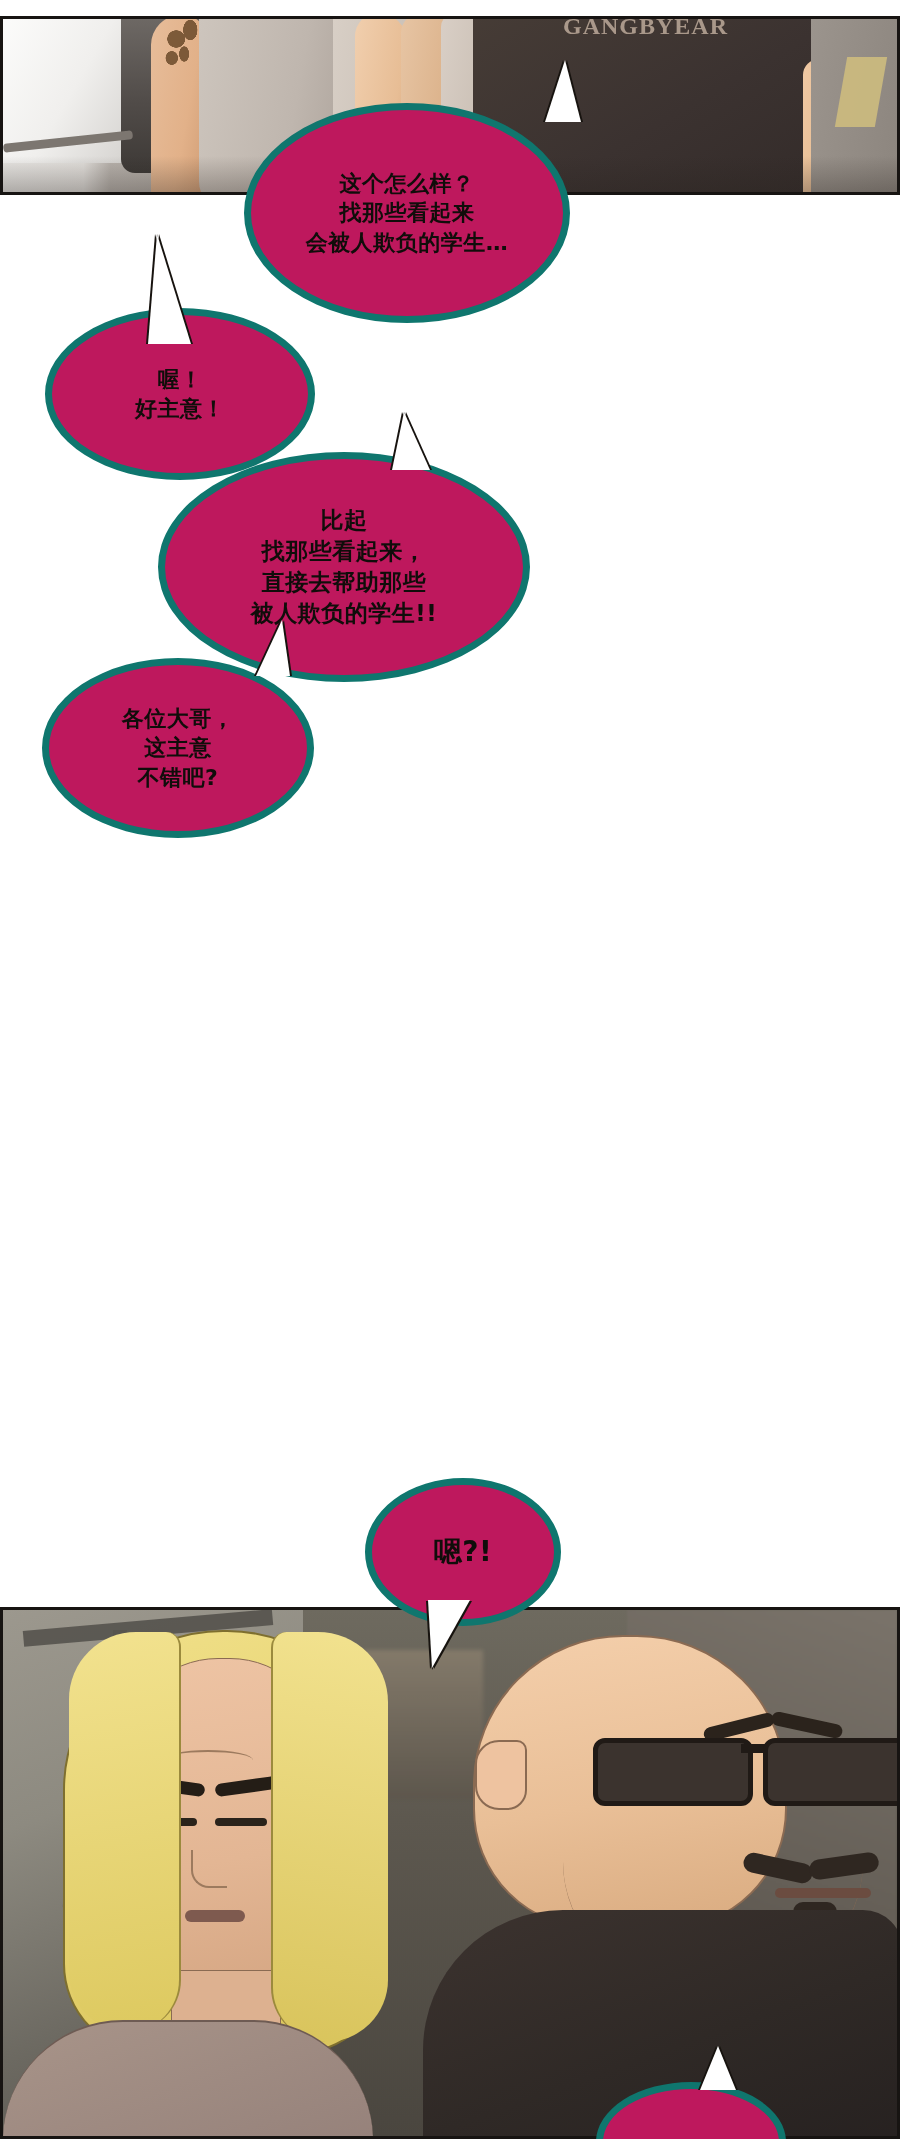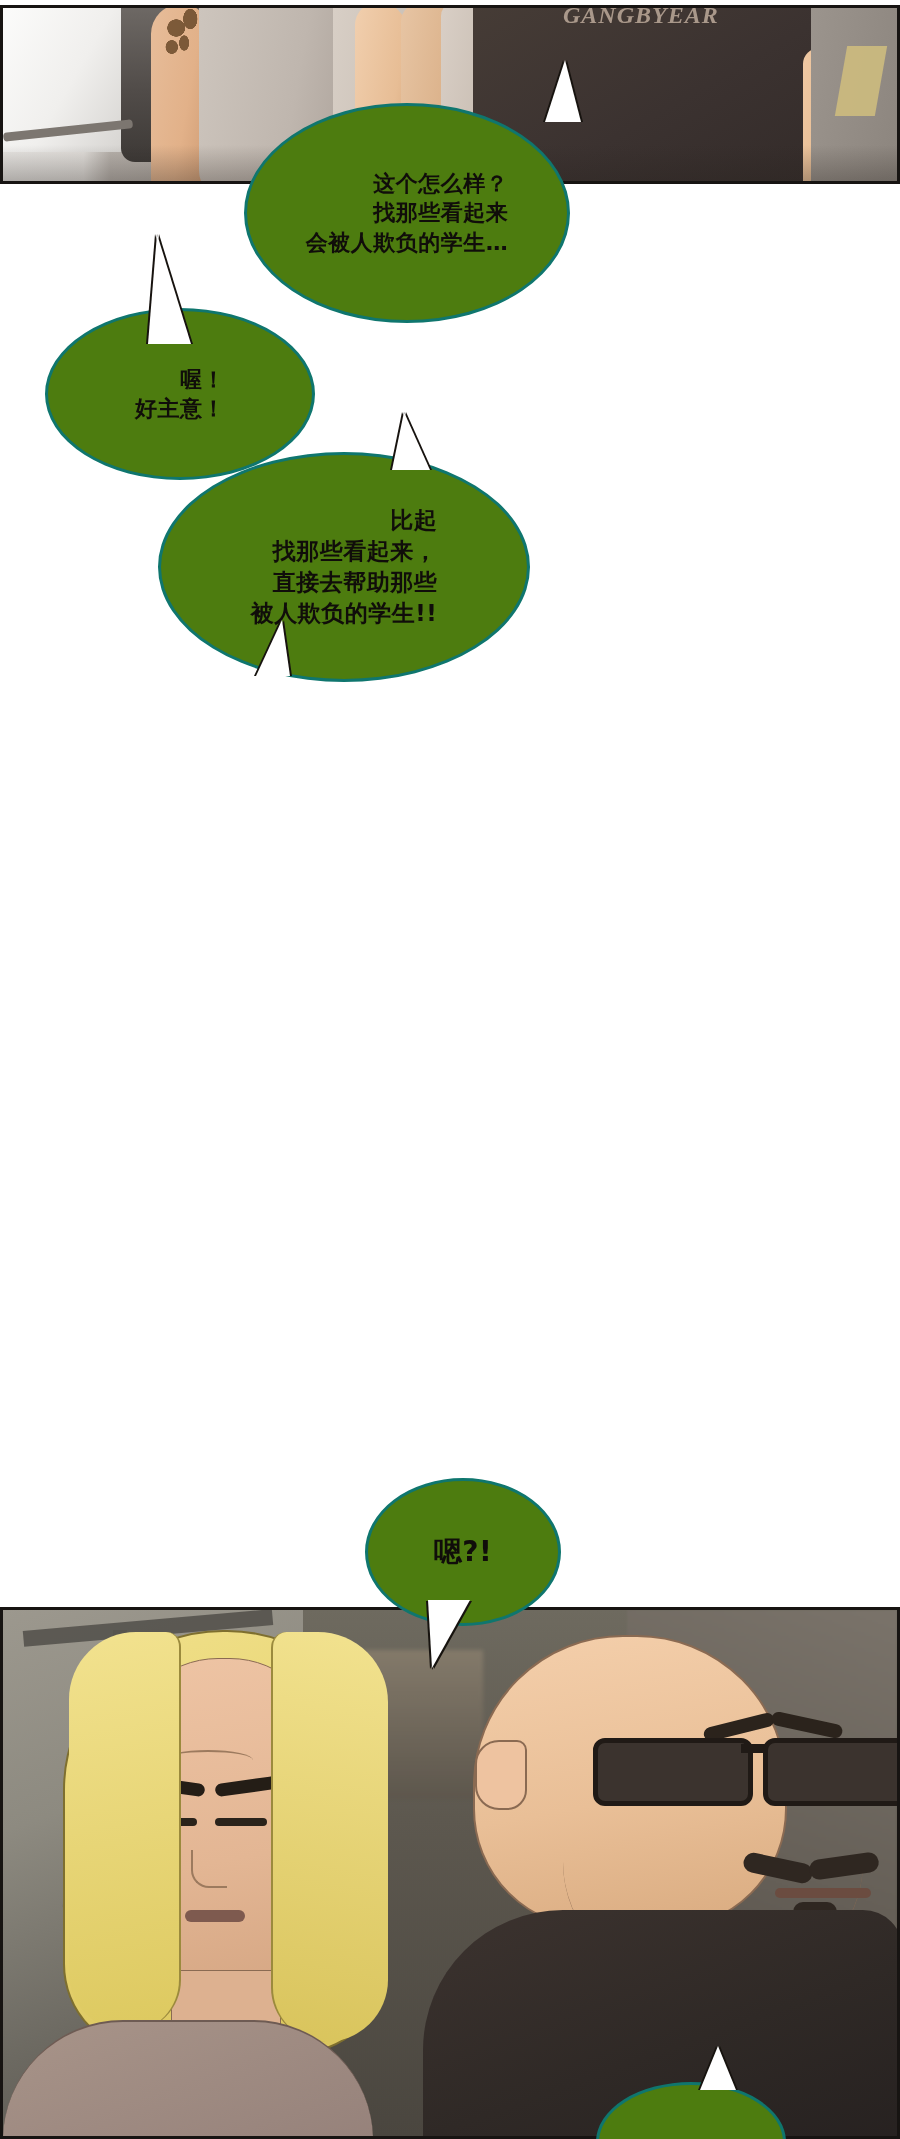--- a/index.html
+++ b/index.html
@@ -21,23 +21,22 @@
   
   .panel {
     position: absolute;
     overflow: hidden;
     border: 3px solid #171412;
     box-sizing: border-box;
   }
 
   
   #panel-top {
-    left: 0; top: 5px; width: 900px; height: 179px;
+    left: 0; top: 16px; width: 900px; height: 179px;
     background: linear-gradient(180deg,#cfc9c4 0%, #c4bdb7 100%);
-    font-style: italic;
   }
   .t-road {
     position:absolute; left:0; top:0; width:100%; height:100%;
     background:
       linear-gradient(90deg,
         #e9e7e4 0%,
         #e3e0dc 9%,
         #b9b3ad 12%,
         #b2aba4 20%,
         #c3bcb6 24%,
@@ -287,26 +286,26 @@
   }
   .r-shirt {
     position:absolute; left:420px; top:300px; width:480px; height:240px;
     background:linear-gradient(160deg,#3c332f 0%, #2f2926 55%, #262120 100%);
     border-radius:140px 40px 0 0;
   }
 
   
   .bubble {
     position: absolute;
-    background: #4d7c0f;
-    border: 3px solid #0f766e;
+    background: #be185d;
+    border: 7px solid #0f766e;
     display: flex;
     align-items: center;
     justify-content: center;
-    text-align: right;
+    text-align: center;
     box-sizing: border-box;
     z-index: 20;
   }
   .bubble .txt {
     font-family: "DejaVu Sans", "Liberation Sans", sans-serif;
     font-weight: bold;
     color: #100d0a;
     line-height: 1.34;
     white-space: pre-line;
     letter-spacing: .5px;
@@ -487,20 +486,25 @@
 
   <div class="tail" id="b3-tail"></div>
   <div class="bubble" id="b3">
     <div class="txt">比起
 找那些看起来，
 直接去帮助那些
 被人欺负的学生!!</div>
   </div>
 
   <div class="tail" id="b4-tail"></div>
+  <div class="bubble" id="b4">
+    <div class="txt">各位大哥，
+这主意
+不错吧?</div>
+  </div>
 
   <div class="tail" id="b5-tail"></div>
   <div class="bubble" id="b5">
     <div class="txt">嗯?!</div>
   </div>
 
   <div class="tail" id="b6-tail"></div>
   <div class="bubble" id="b6">
     <div class="txt"></div>
   </div>

